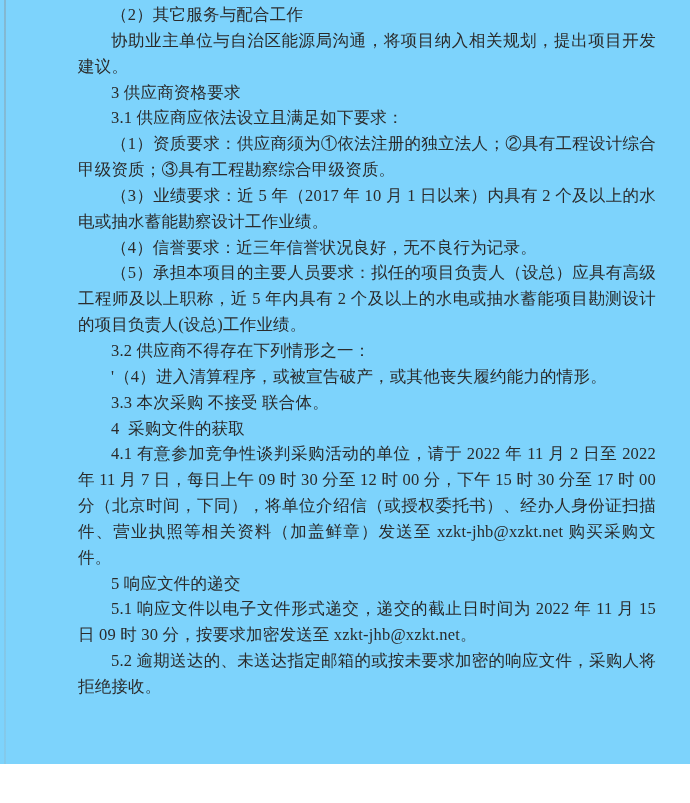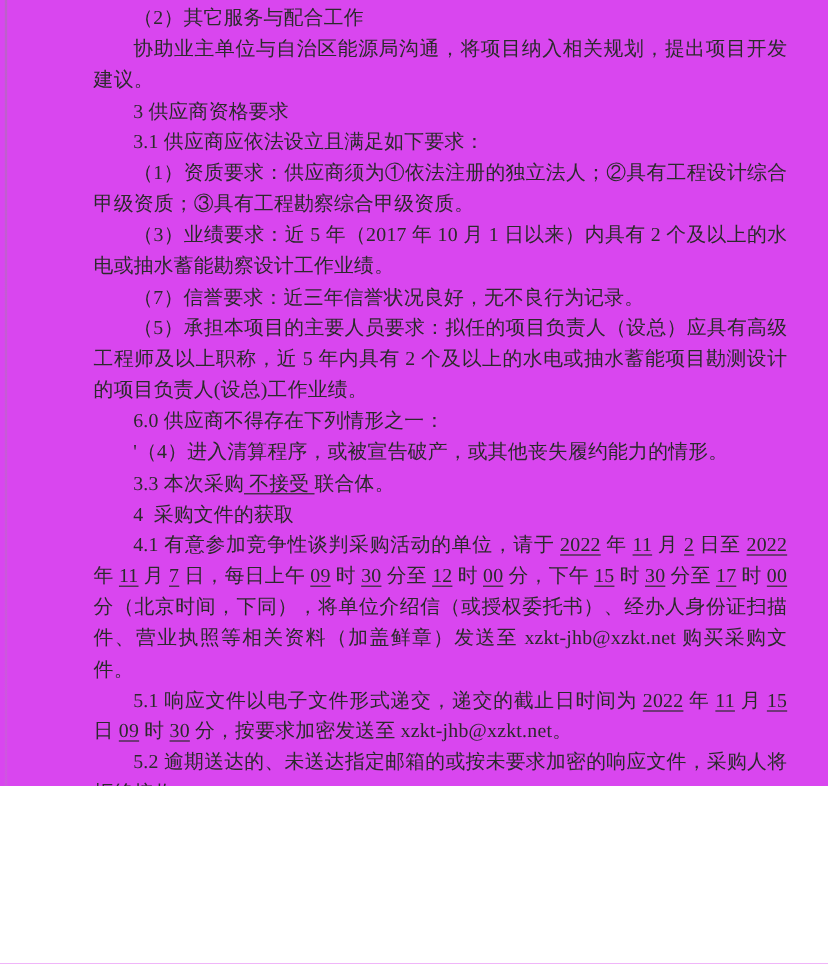--- a/index.html
+++ b/index.html
@@ -1,20 +1,20 @@
 <!DOCTYPE html>
 <html lang="zh"><head>
 <meta charset="utf-8">
 <style>
   html, body { margin: 0; padding: 0; }
   .page {
     position: relative;
     width: 690px;
-    height: 655px;
-    background: #d946ef;
+    height: 764px;
+    background: #7dd3fc;
     overflow: hidden;
     font-family: "Liberation Serif", "DejaVu Serif", serif;
   }
   .scan-edge {
     position: absolute;
     left: 4px; top: 0;
     width: 2px; height: 100%;
     background: linear-gradient(to bottom, rgba(140,140,140,0.38), rgba(160,160,160,0.18));
   }
   .doc {
@@ -28,37 +28,38 @@
     text-align: justify;
     letter-spacing: 0.2px;
   }
   .para {
     margin: 0;
     text-indent: 2em;
     white-space: pre-wrap;
     word-break: break-word;
   }
   .para.bold { font-weight: normal; }
-  .u { text-decoration: underline; text-underline-offset: 3px; }
+  .u { text-underline-offset: 3px; }
 </style>
 </head>
 <body>
 
 <div class="page">
   <div class="scan-edge"></div>
   <div class="doc">
       <p class="para"><span class="">（2）其它服务与配合工作</span></p>
       <p class="para"><span class="">协助业主单位与自治区能源局沟通，将项目纳入相关规划，提出项目开发建议。</span></p>
       <p class="para bold"><span class="">3 供应商资格要求</span></p>
       <p class="para"><span class="">3.1 供应商应依法设立且满足如下要求：</span></p>
       <p class="para"><span class="">（1）资质要求：供应商须为①依法注册的独立法人；②具有工程设计综合甲级资质；③具有工程勘察综合甲级资质。</span></p>
       <p class="para"><span class="">（3）业绩要求：近 5 年（2017 年 10 月 1 日以来）内具有 2 个及以上的水电或抽水蓄能勘察设计工作业绩。</span></p>
-      <p class="para"><span class="">（7）信誉要求：近三年信誉状况良好，无不良行为记录。</span></p>
+      <p class="para"><span class="">（4）信誉要求：近三年信誉状况良好，无不良行为记录。</span></p>
       <p class="para"><span class="">（5）承担本项目的主要人员要求：拟任的项目负责人（设总）应具有高级工程师及以上职称，近 5 年内具有 2 个及以上的水电或抽水蓄能项目勘测设计的项目负责人(设总)工作业绩。</span></p>
-      <p class="para"><span class="">6.0 供应商不得存在下列情形之一：</span></p>
+      <p class="para"><span class="">3.2 供应商不得存在下列情形之一：</span></p>
       <p class="para"><span class="">'（4）进入清算程序，或被宣告破产，或其他丧失履约能力的情形。</span></p>
       <p class="para"><span class="">3.3 本次采购</span><span class="u"> 不接受 </span><span class="">联合体。</span></p>
       <p class="para bold"><span class="">4  采购文件的获取</span></p>
       <p class="para"><span class="">4.1 有意参加竞争性谈判采购活动的单位，请于 </span><span class="u">2022</span><span class=""> 年 </span><span class="u">11</span><span class=""> 月 </span><span class="u">2</span><span class=""> 日至 </span><span class="u">2022</span><span class=""> 年 </span><span class="u">11</span><span class=""> 月 </span><span class="u">7</span><span class=""> 日，每日上午 </span><span class="u">09</span><span class=""> 时 </span><span class="u">30</span><span class=""> 分至 </span><span class="u">12</span><span class=""> 时 </span><span class="u">00</span><span class=""> 分，下午 </span><span class="u">15</span><span class=""> 时 </span><span class="u">30</span><span class=""> 分至 </span><span class="u">17</span><span class=""> 时 </span><span class="u">00</span><span class=""> 分（北京时间，下同），将单位介绍信（或授权委托书）、经办人身份证扫描件、营业执照等相关资料（加盖鲜章）发送至 xzkt-jhb@xzkt.net 购买采购文件。</span></p>
+      <p class="para bold"><span class="">5 响应文件的递交</span></p>
       <p class="para"><span class="">5.1 响应文件以电子文件形式递交，递交的截止日时间为 </span><span class="u">2022</span><span class=""> 年 </span><span class="u">11</span><span class=""> 月 </span><span class="u">15</span><span class=""> 日 </span><span class="u">09</span><span class=""> 时 </span><span class="u">30</span><span class=""> 分，按要求加密发送至 xzkt-jhb@xzkt.net。</span></p>
       <p class="para"><span class="">5.2 逾期送达的、未送达指定邮箱的或按未要求加密的响应文件，采购人将拒绝接收。</span></p>
     </div>
 </div>
 
 </body></html>

